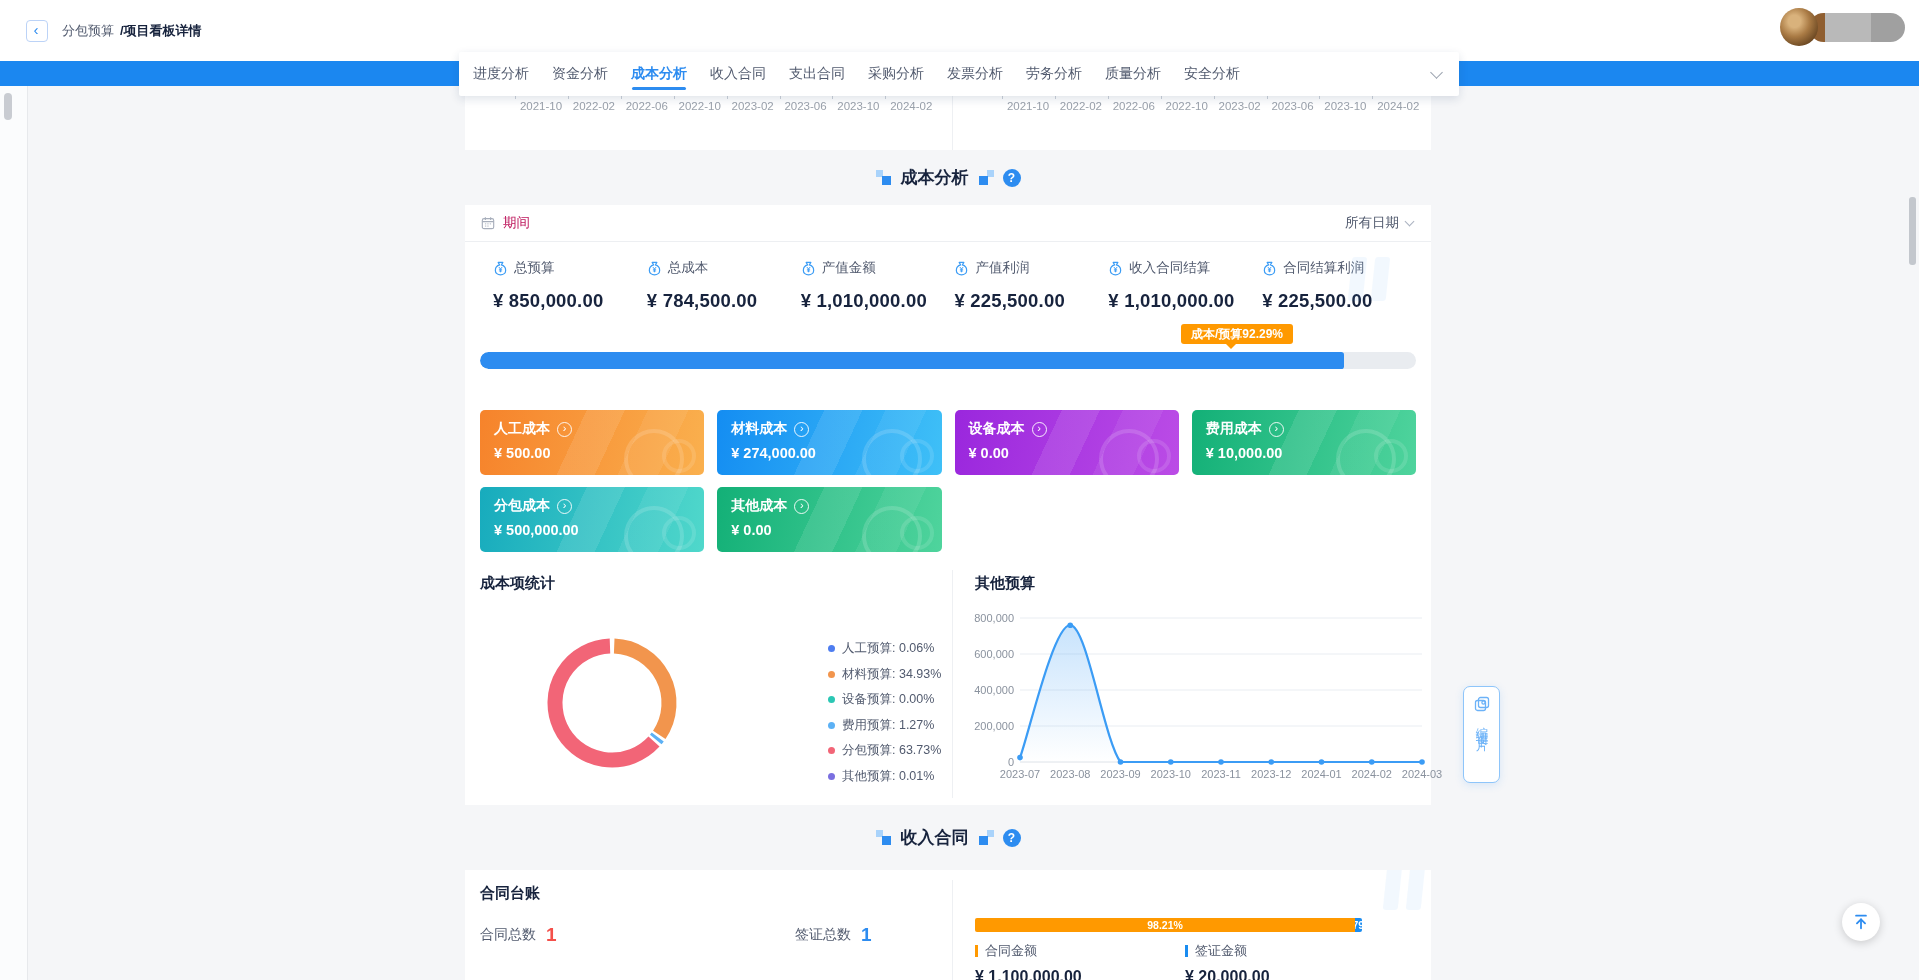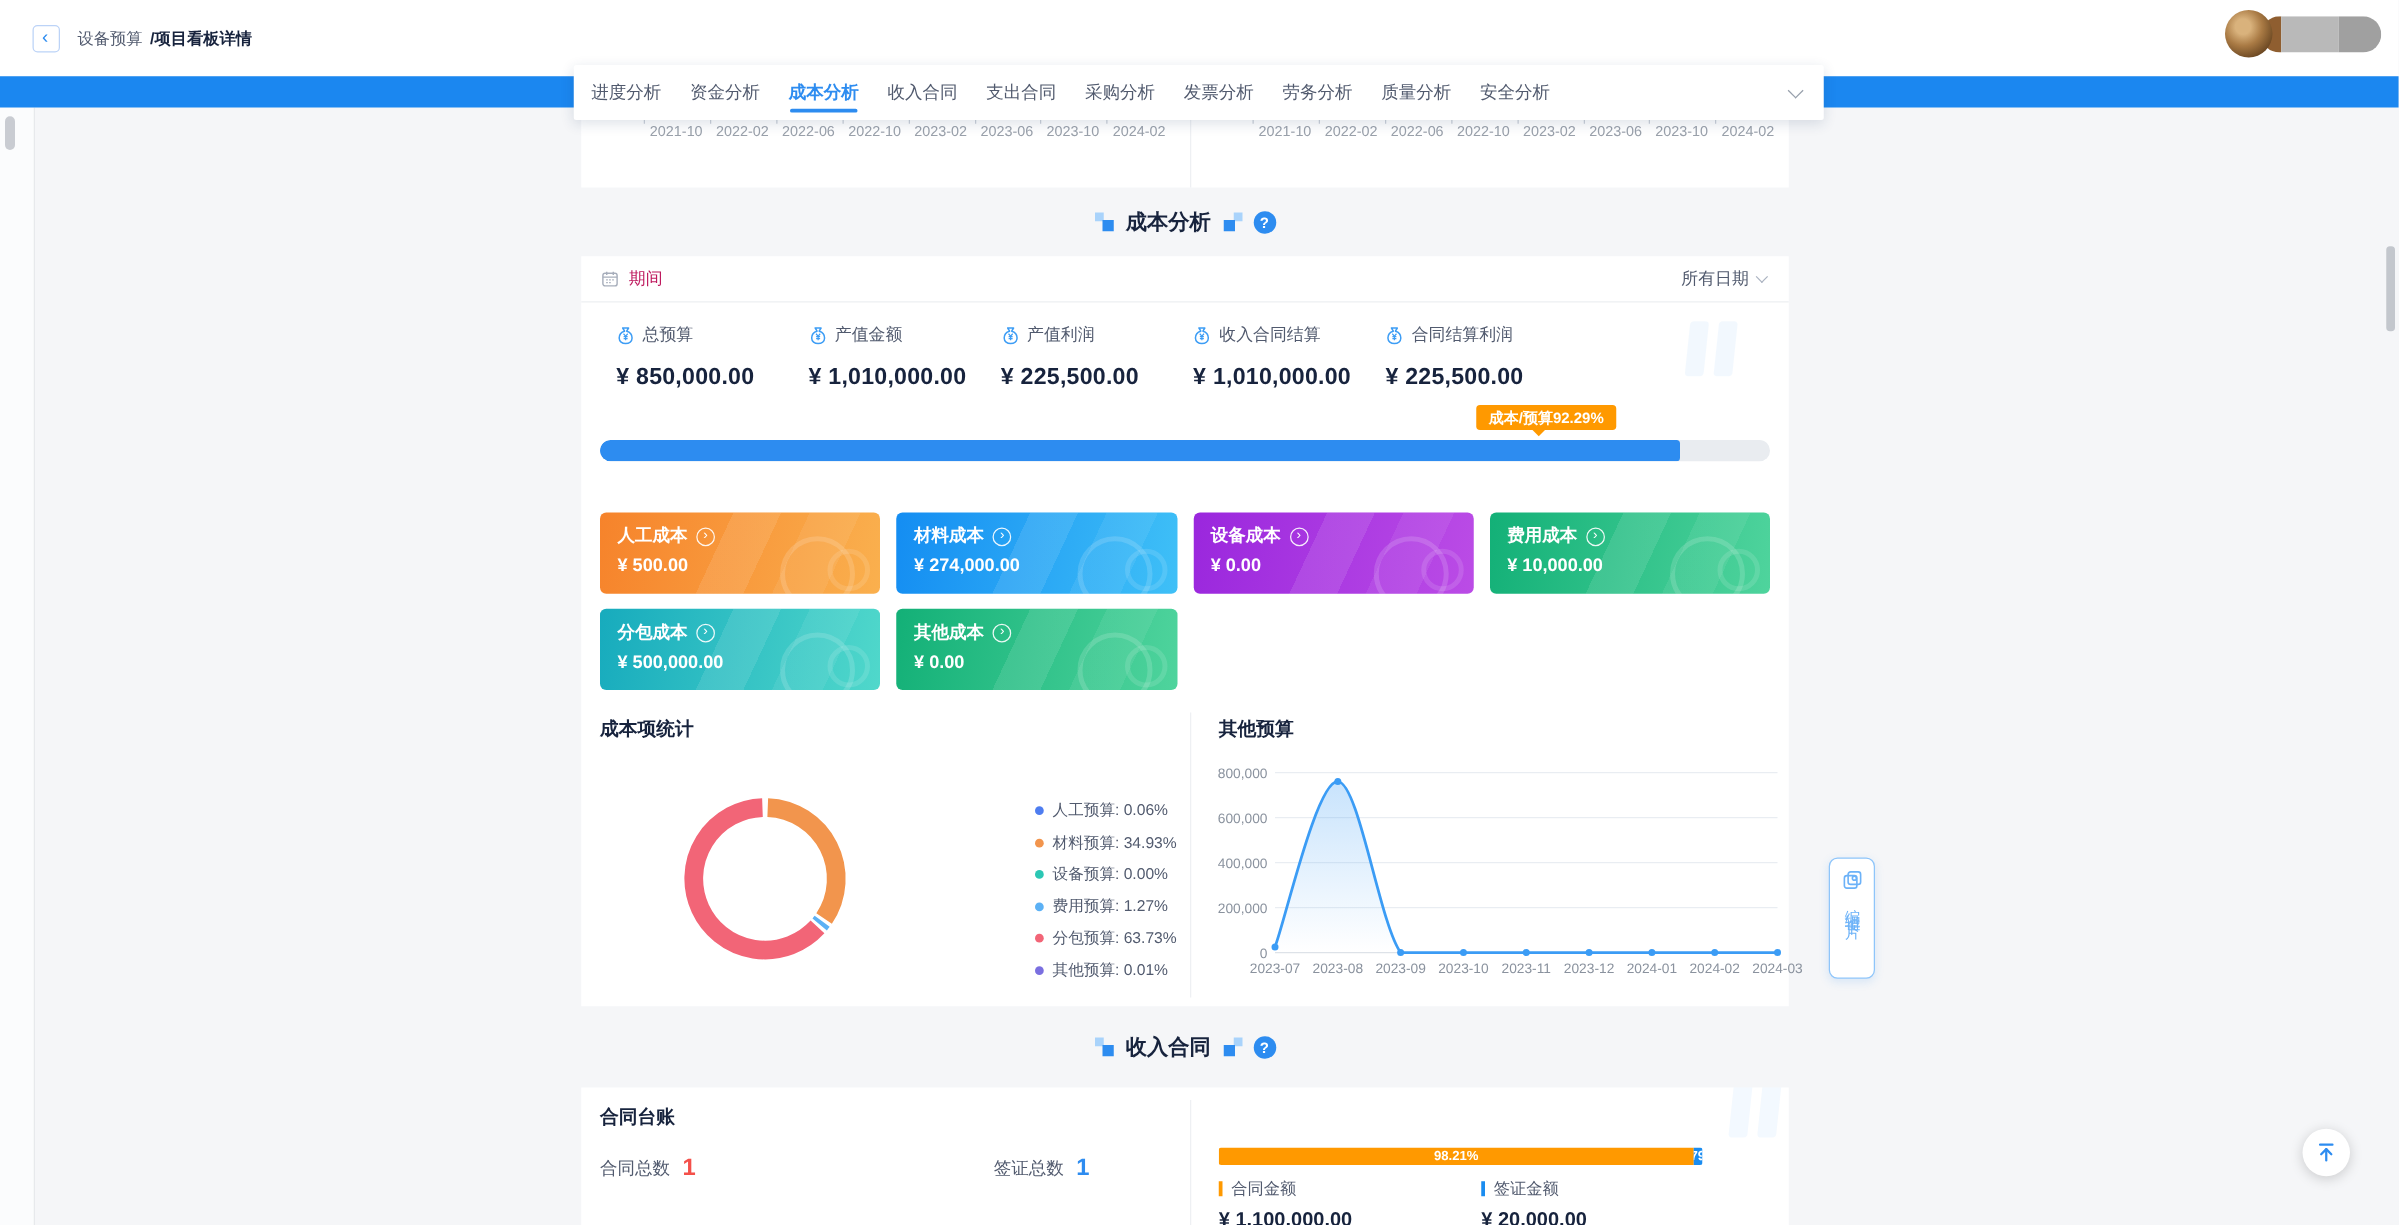--- a/index.html
+++ b/index.html
@@ -108,21 +108,21 @@
   .to-top{position:absolute;left:1842px;top:903px;width:38px;height:38px;border-radius:50%;background:#fff;border:none;z-index:20;
           box-shadow:0 2px 10px rgba(0,0,0,.18);display:flex;align-items:center;justify-content:center;cursor:pointer}
 </style>
 </head>
 <body>
 
 <div class="header">
   <button class="back-btn">
       <span>‹</span>
     </button>
-  <span class="bc-root">设备预算</span>
+  <span class="bc-root">分包预算</span>
   <span class="bc-cur">/项目看板详情</span>
 </div>
 <div class="user">
   <span class="avatar"></span>
   <span class="redact">
       <i class="rd1"></i>
       <i class="rd2"></i>
       <i class="rd3"></i>
     </span>
 </div>
@@ -208,20 +208,30 @@
   <div id="metrics">
       <div class="metric">
         <div class="m-head">
           <svg width="15" height="15" viewBox="0 0 16 16">
             <path d="M5.5 1.5h5l-1.6 2.7c2.7.7 4.6 3 4.6 5.8 0 3-2.5 4.7-5.5 4.7S2.5 13 2.5 10c0-2.8 1.9-5.1 4.6-5.8L5.5 1.5z" fill="none" stroke="#3d9df5" stroke-width="1.3" stroke-linejoin="round"></path>
             <path d="M6.2 6.4L8 8.4l1.8-2M6.3 8.8h3.4M6.3 10.6h3.4M8 8.8v3.2" stroke="#3d9df5" stroke-width="1" fill="none"></path>
           </svg>
           <span>总预算</span>
         </div>
         <div class="m-value">¥ 850,000.00</div>
+      </div>
+      <div class="metric">
+        <div class="m-head">
+          <svg width="15" height="15" viewBox="0 0 16 16">
+            <path d="M5.5 1.5h5l-1.6 2.7c2.7.7 4.6 3 4.6 5.8 0 3-2.5 4.7-5.5 4.7S2.5 13 2.5 10c0-2.8 1.9-5.1 4.6-5.8L5.5 1.5z" fill="none" stroke="#3d9df5" stroke-width="1.3" stroke-linejoin="round"></path>
+            <path d="M6.2 6.4L8 8.4l1.8-2M6.3 8.8h3.4M6.3 10.6h3.4M8 8.8v3.2" stroke="#3d9df5" stroke-width="1" fill="none"></path>
+          </svg>
+          <span>总成本</span>
+        </div>
+        <div class="m-value">¥ 784,500.00</div>
       </div>
       <div class="metric">
         <div class="m-head">
           <svg width="15" height="15" viewBox="0 0 16 16">
             <path d="M5.5 1.5h5l-1.6 2.7c2.7.7 4.6 3 4.6 5.8 0 3-2.5 4.7-5.5 4.7S2.5 13 2.5 10c0-2.8 1.9-5.1 4.6-5.8L5.5 1.5z" fill="none" stroke="#3d9df5" stroke-width="1.3" stroke-linejoin="round"></path>
             <path d="M6.2 6.4L8 8.4l1.8-2M6.3 8.8h3.4M6.3 10.6h3.4M8 8.8v3.2" stroke="#3d9df5" stroke-width="1" fill="none"></path>
           </svg>
           <span>产值金额</span>
         </div>
         <div class="m-value">¥ 1,010,000.00</div>

